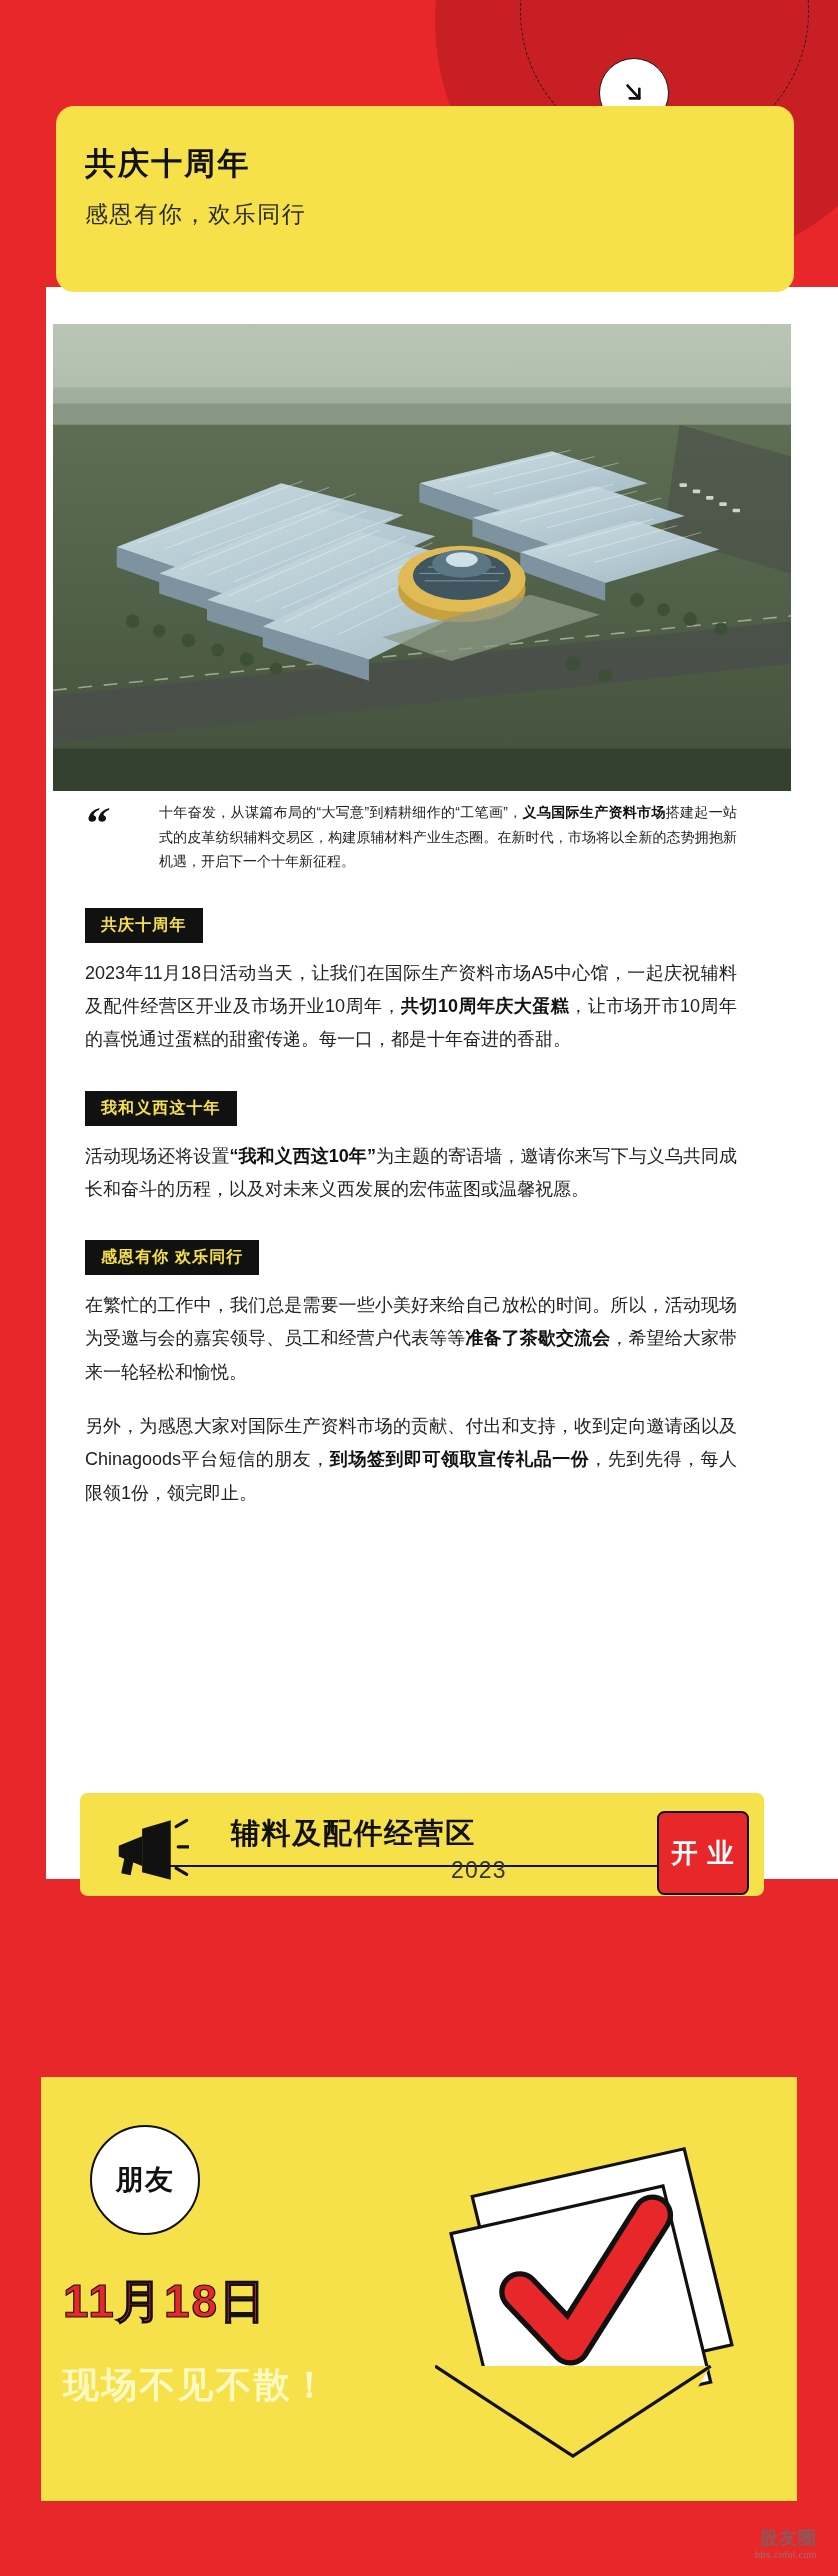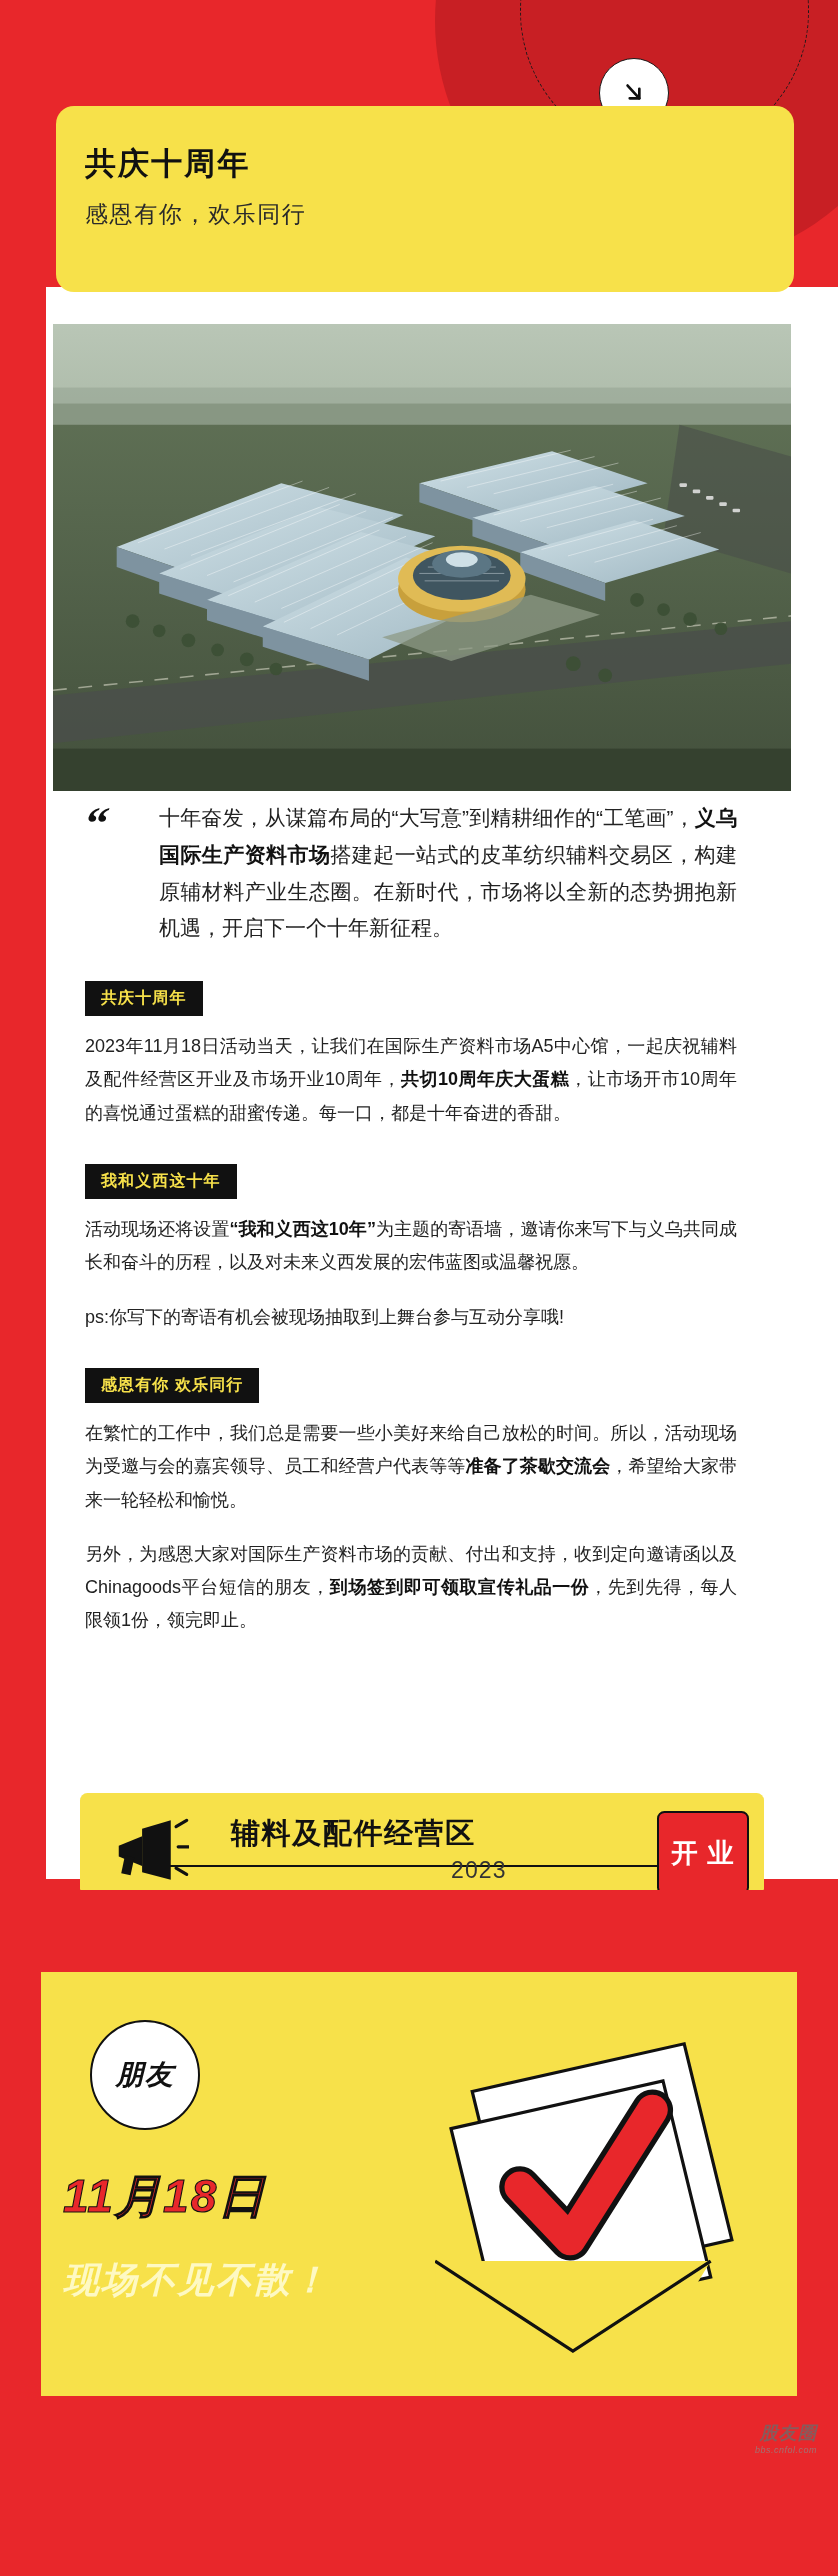--- a/index.html
+++ b/index.html
@@ -115,21 +115,21 @@
     line-height: 0.7;
     color: #111111;
     font-weight: bold;
     font-family: "Liberation Serif", serif;
     transform: skewX(-12deg);
   }
   .lead {
     position: relative;
     margin: 0 0 0 0;
     padding: 4.2px 64px 0 106px;
-    font-size: 21px;
+    font-size: 14px;
     line-height: 1.75;
     color: #222222;
     text-align: justify;
   }
   .lead b { font-weight: bold; color: #111111; }
 
   .sec-tag {
     display: inline-block;
     margin: 34px 0 14px 32px;
     padding: 7px 16px;
@@ -197,25 +197,24 @@
     color: #ffffff;
     font-size: 26.5px;
     font-weight: bold;
     letter-spacing: 1.1px;
     margin-left: 12px;
   }
 
   
   .bottom {
     position: absolute;
-    left: 0; top: 1890px;
+    left: 0; top: 1995px;
     width: 839px; height: 581px;
     background: #e8272b;
     overflow: hidden;
-    font-style: italic;
   }
   .bottom .yellow-block {
     position: absolute;
     left: 41px; top: 82px;
     width: 756px; height: 424px;
     background: #f7e14a;
   }
   .friend-badge {
     position: absolute;
     left: 90px; top: 130px;
@@ -408,23 +407,20 @@
     <div class="sec-tag">共庆十周年</div>
     <p class="para">
       <span>2023年11月18日活动当天，让我们在国际生产资料市场A5中心馆，一起庆祝辅料及配件经营区开业及市场开业10周年，</span><b>共切10周年庆大蛋糕</b><span>，让市场开市10周年的喜悦通过蛋糕的甜蜜传递。每一口，都是十年奋进的香甜。</span>
     </p>
 
     
     <div class="sec-tag">我和义西这十年</div>
     <p class="para">
       <span>活动现场还将设置</span><b>“我和义西这10年”</b><span>为主题的寄语墙，邀请你来写下与义乌共同成长和奋斗的历程，以及对未来义西发展的宏伟蓝图或温馨祝愿。</span>
     </p>
-    <p class="para">
-      <span>ps:你写下的寄语有机会被现场抽取到上舞台参与互动分享哦!</span>
-    </p>
 
     
     <div class="sec-tag">感恩有你 欢乐同行</div>
     <p class="para">
       <span>在繁忙的工作中，我们总是需要一些小美好来给自己放松的时间。所以，活动现场为受邀与会的嘉宾领导、员工和经营户代表等等</span><b>准备了茶歇交流会</b><span>，希望给大家带来一轮轻松和愉悦。</span>
     </p>
     <p class="para">
       <span>另外，为感恩大家对国际生产资料市场的贡献、付出和支持，收到定向邀请函以及Chinagoods平台短信的朋友，</span><b>到场签到即可领取宣传礼品一份</b><span>，先到先得，每人限领1份，领完即止。</span>
     </p>
   </div>

